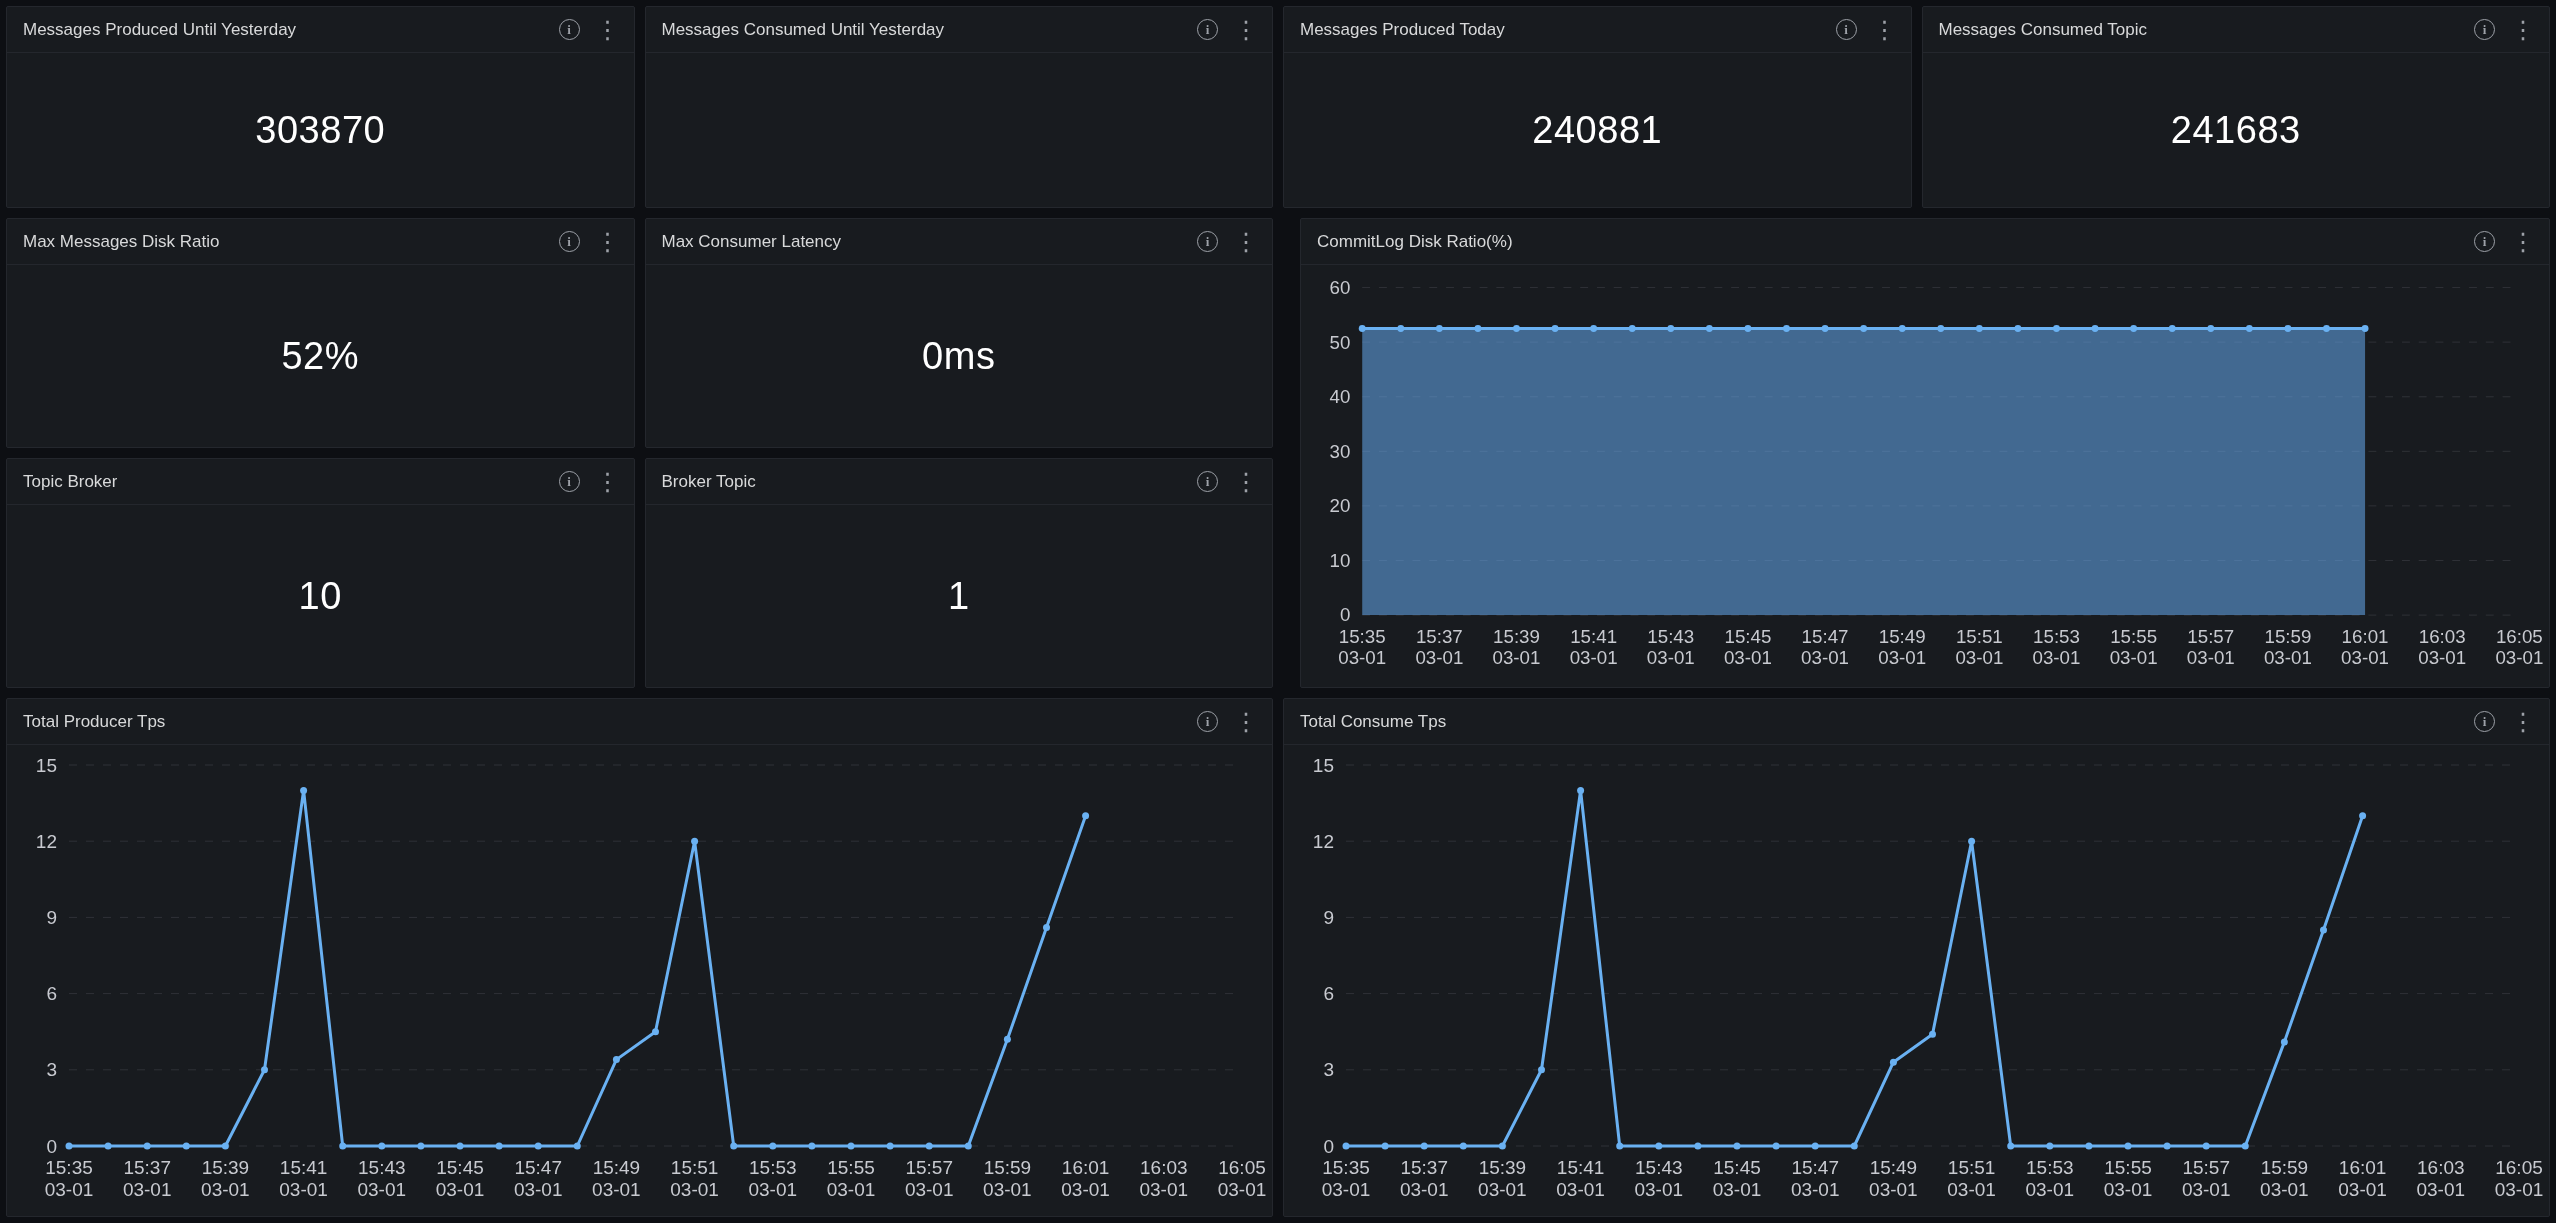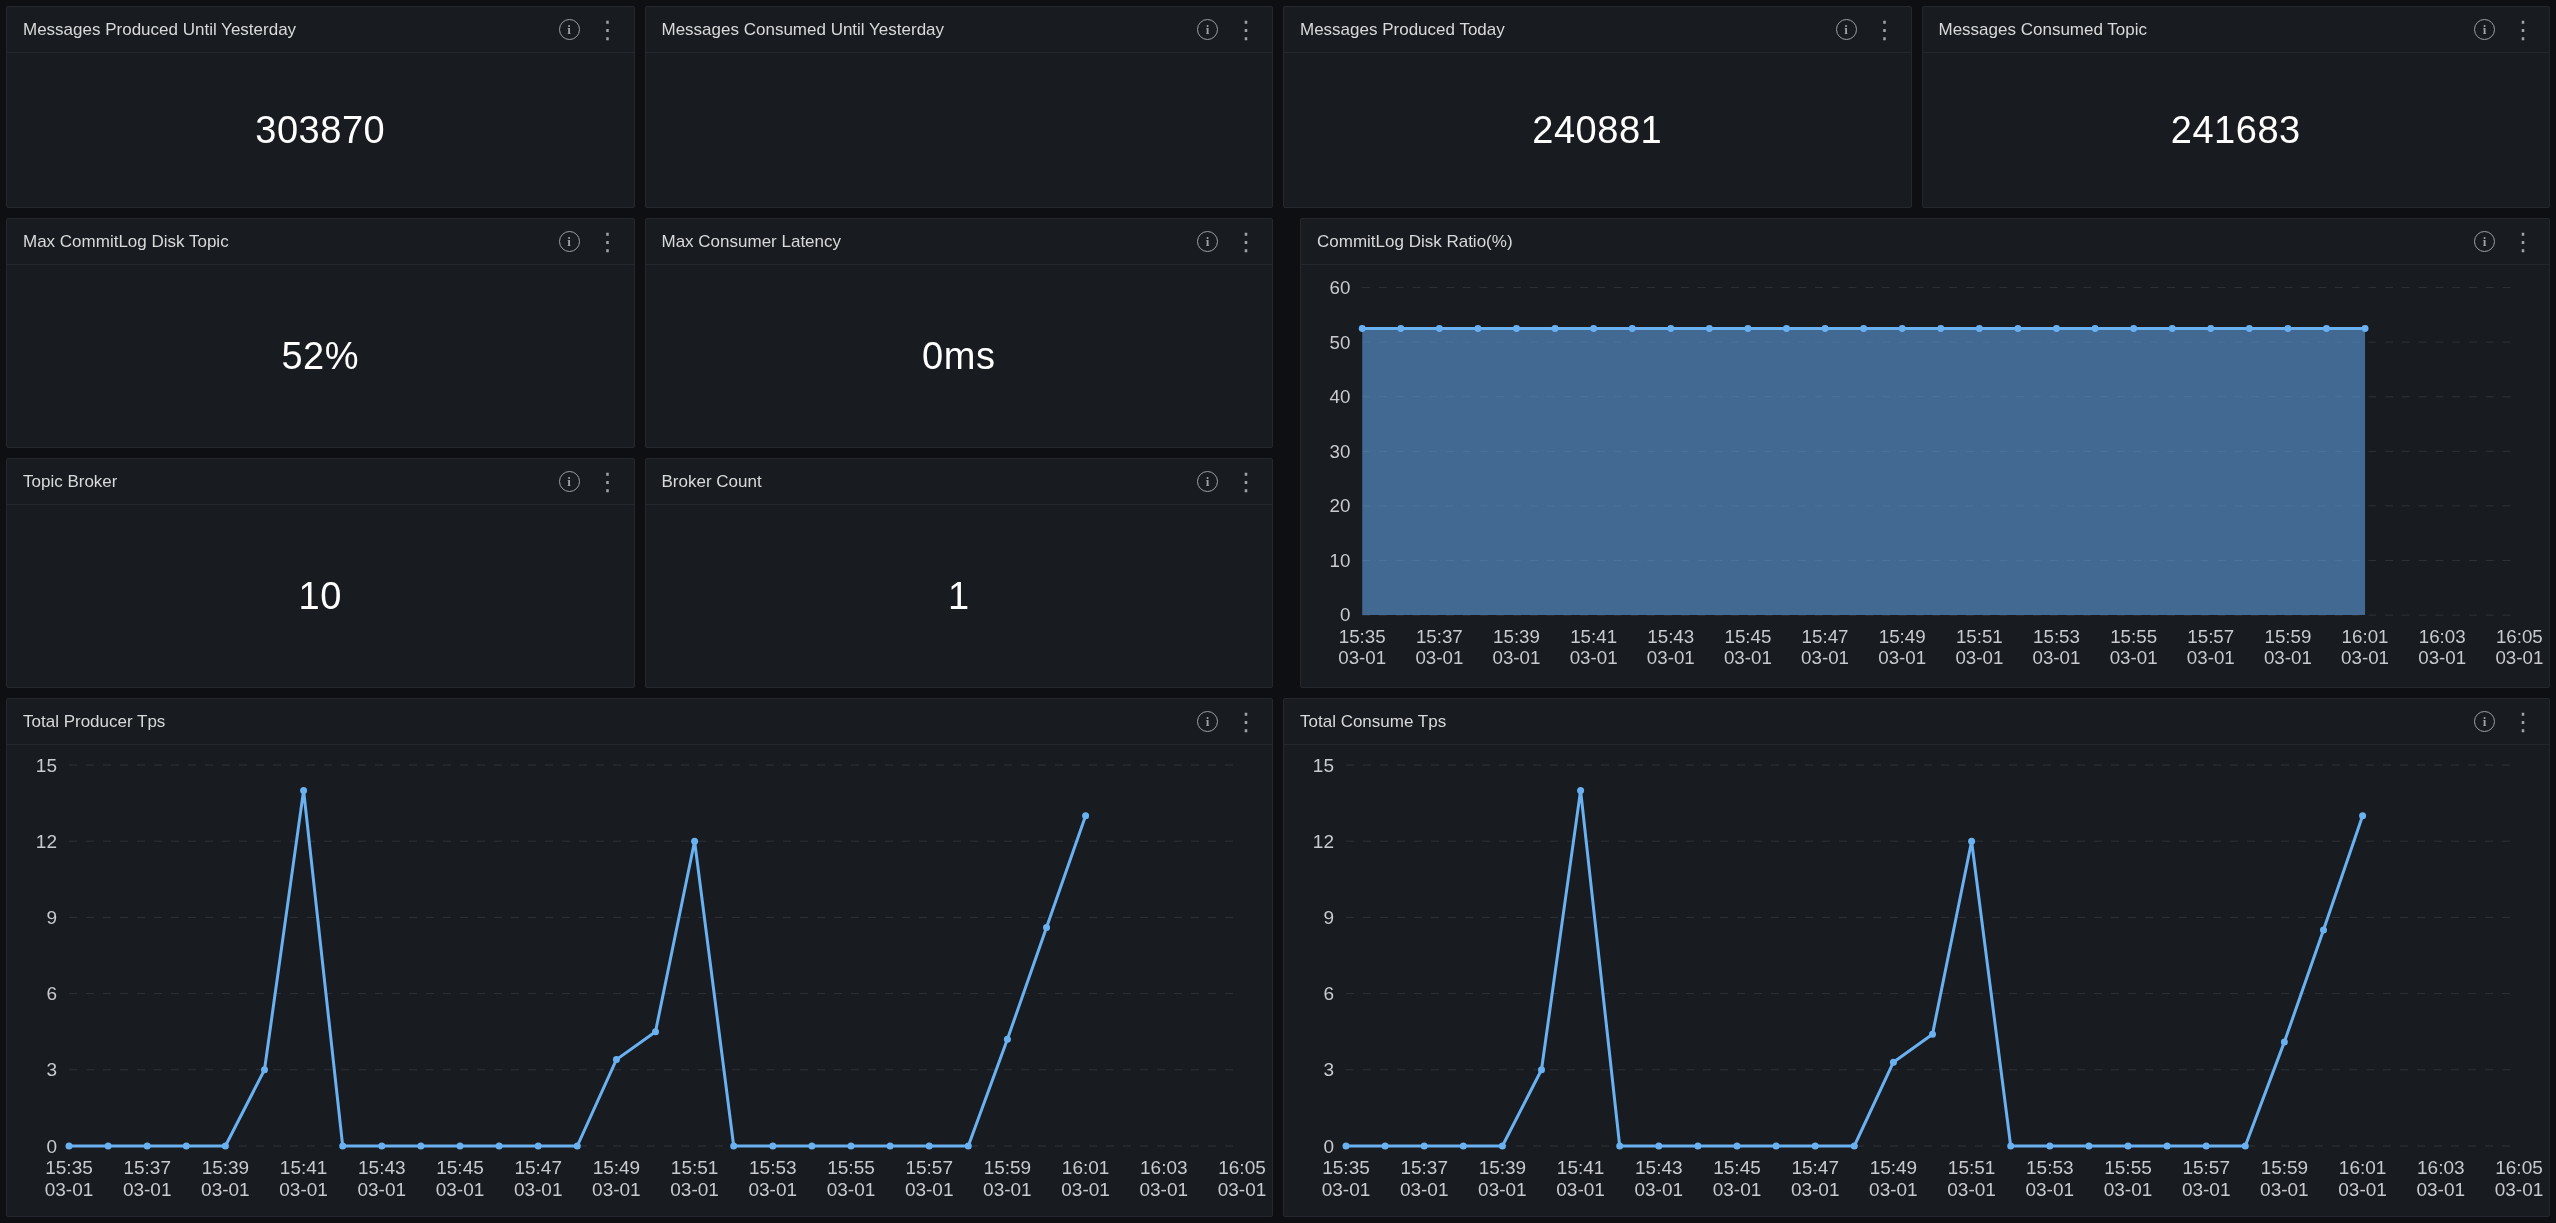--- a/index.html
+++ b/index.html
@@ -120,21 +120,21 @@
         <span class="icon-kebab">⋮</span>
       </div>
     </header>
     <div class="stat-body">
       <div class="stat-value">241683</div>
     </div>
   </section>
 
   <section class="panel p5">
     <header class="panel-header">
-      <h2 class="panel-title">Max CommitLog Disk Topic</h2>
+      <h2 class="panel-title">Max Messages Disk Ratio</h2>
       <div class="panel-actions">
         <span class="icon-info">i</span>
         <span class="icon-kebab">⋮</span>
       </div>
     </header>
     <div class="stat-body">
       <div class="stat-value">52%</div>
     </div>
   </section>
 
@@ -232,21 +232,21 @@
         <span class="icon-kebab">⋮</span>
       </div>
     </header>
     <div class="stat-body">
       <div class="stat-value">10</div>
     </div>
   </section>
 
   <section class="panel p8">
     <header class="panel-header">
-      <h2 class="panel-title">Broker Count</h2>
+      <h2 class="panel-title">Broker Topic</h2>
       <div class="panel-actions">
         <span class="icon-info">i</span>
         <span class="icon-kebab">⋮</span>
       </div>
     </header>
     <div class="stat-body">
       <div class="stat-value">1</div>
     </div>
   </section>
 

